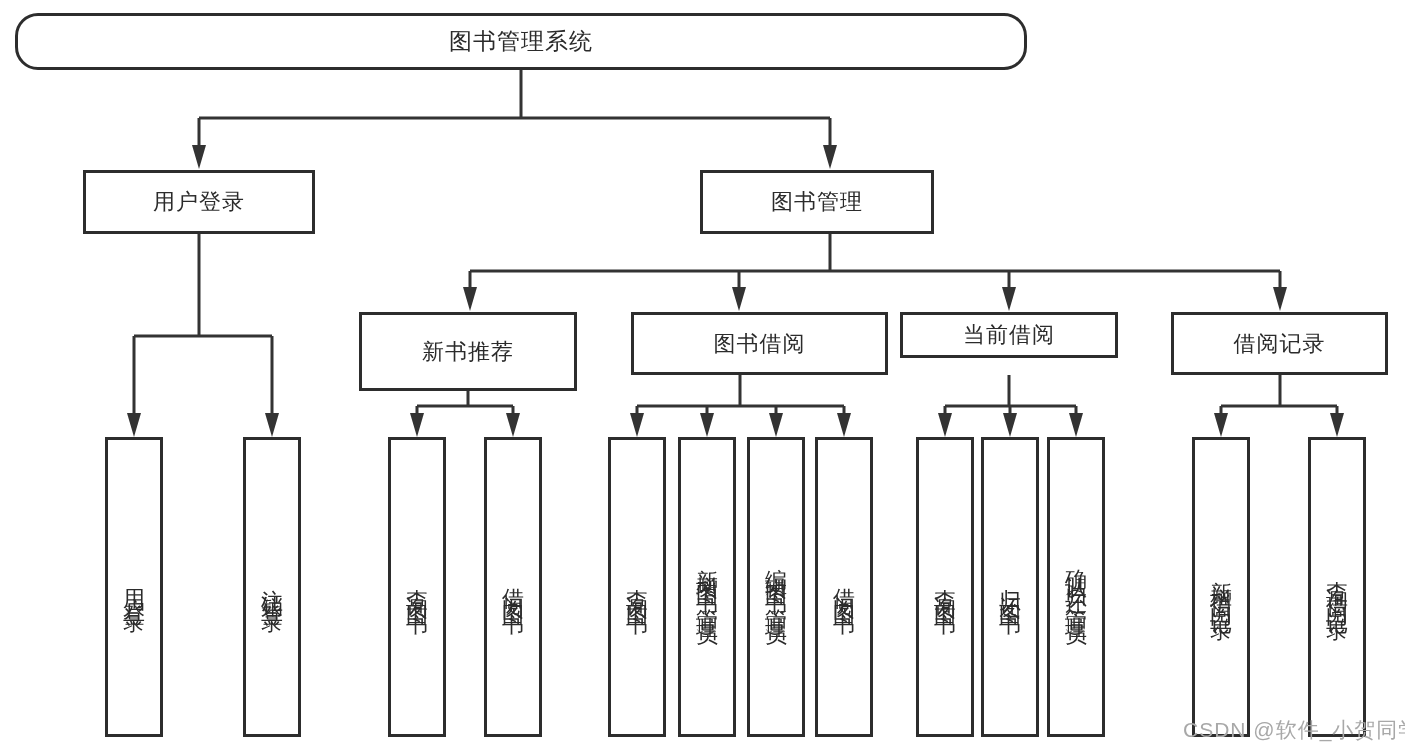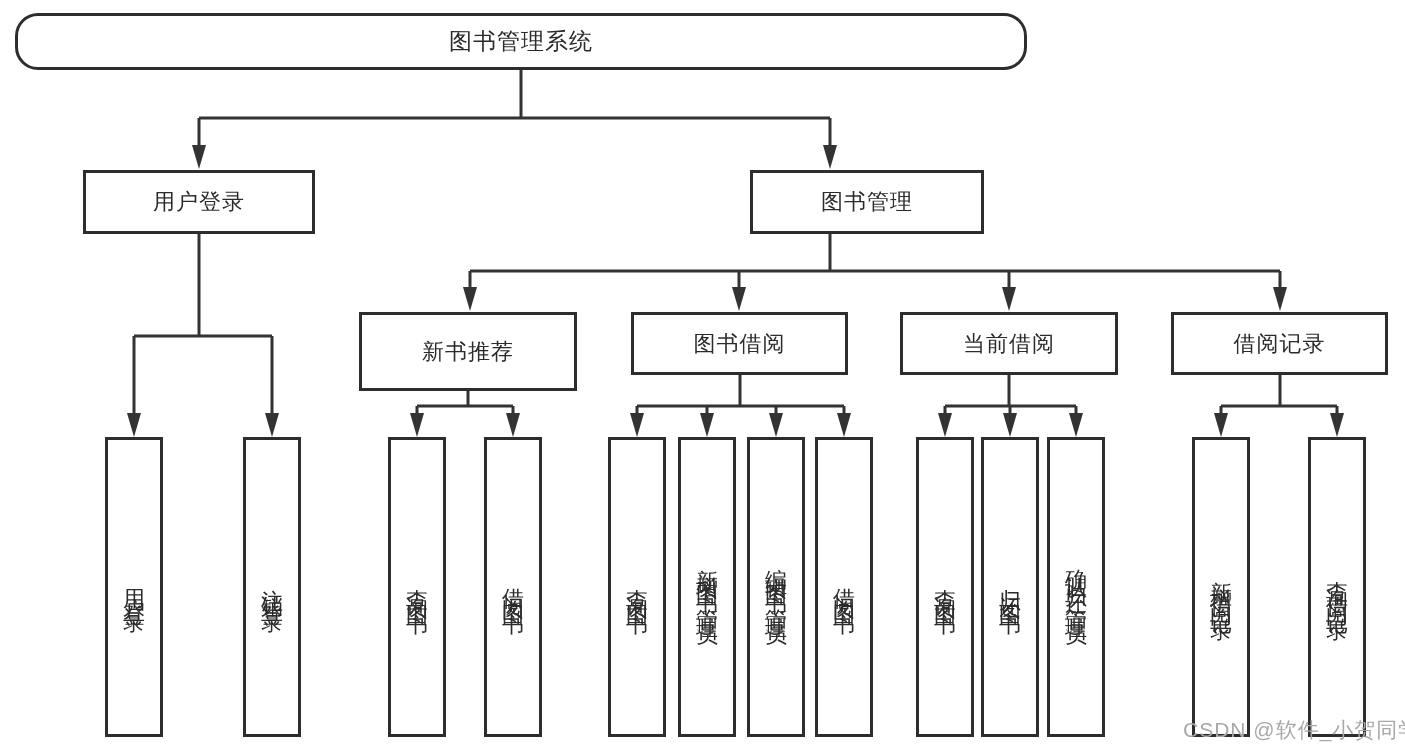--- a/index.html
+++ b/index.html
@@ -102,31 +102,31 @@
     </g>
   </svg>
 
   <div class="node h root" style="left:15px;top:13px;width:1012px;height:57px;">
     <span>图书管理系统</span>
   </div>
 
   <div class="node h" style="left:83px;top:170px;width:232px;height:64px;">
     <span>用户登录</span>
   </div>
-  <div class="node h" style="left:750px;top:170px;width:234px;height:64px;">
+  <div class="node h" style="left:700px;top:170px;width:234px;height:64px;">
     <span>图书管理</span>
   </div>
 
   <div class="node h" style="left:359px;top:312px;width:218px;height:79px;">
     <span>新书推荐</span>
   </div>
-  <div class="node h" style="left:631px;top:312px;width:217px;height:63px;">
+  <div class="node h" style="left:631px;top:312px;width:257px;height:63px;">
     <span>图书借阅</span>
   </div>
-  <div class="node h" style="left:900px;top:312px;width:218px;height:63px;text-align:right;">
+  <div class="node h" style="left:900px;top:312px;width:218px;height:46px;text-align:right;">
     <span>当前借阅</span>
   </div>
   <div class="node h" style="left:1171px;top:312px;width:217px;height:63px;">
     <span>借阅记录</span>
   </div>
 
   <div class="node v" style="left:105px;top:437px;">
     <span class="vtext">用户登录</span>
   </div>
   <div class="node v" style="left:243px;top:437px;">

